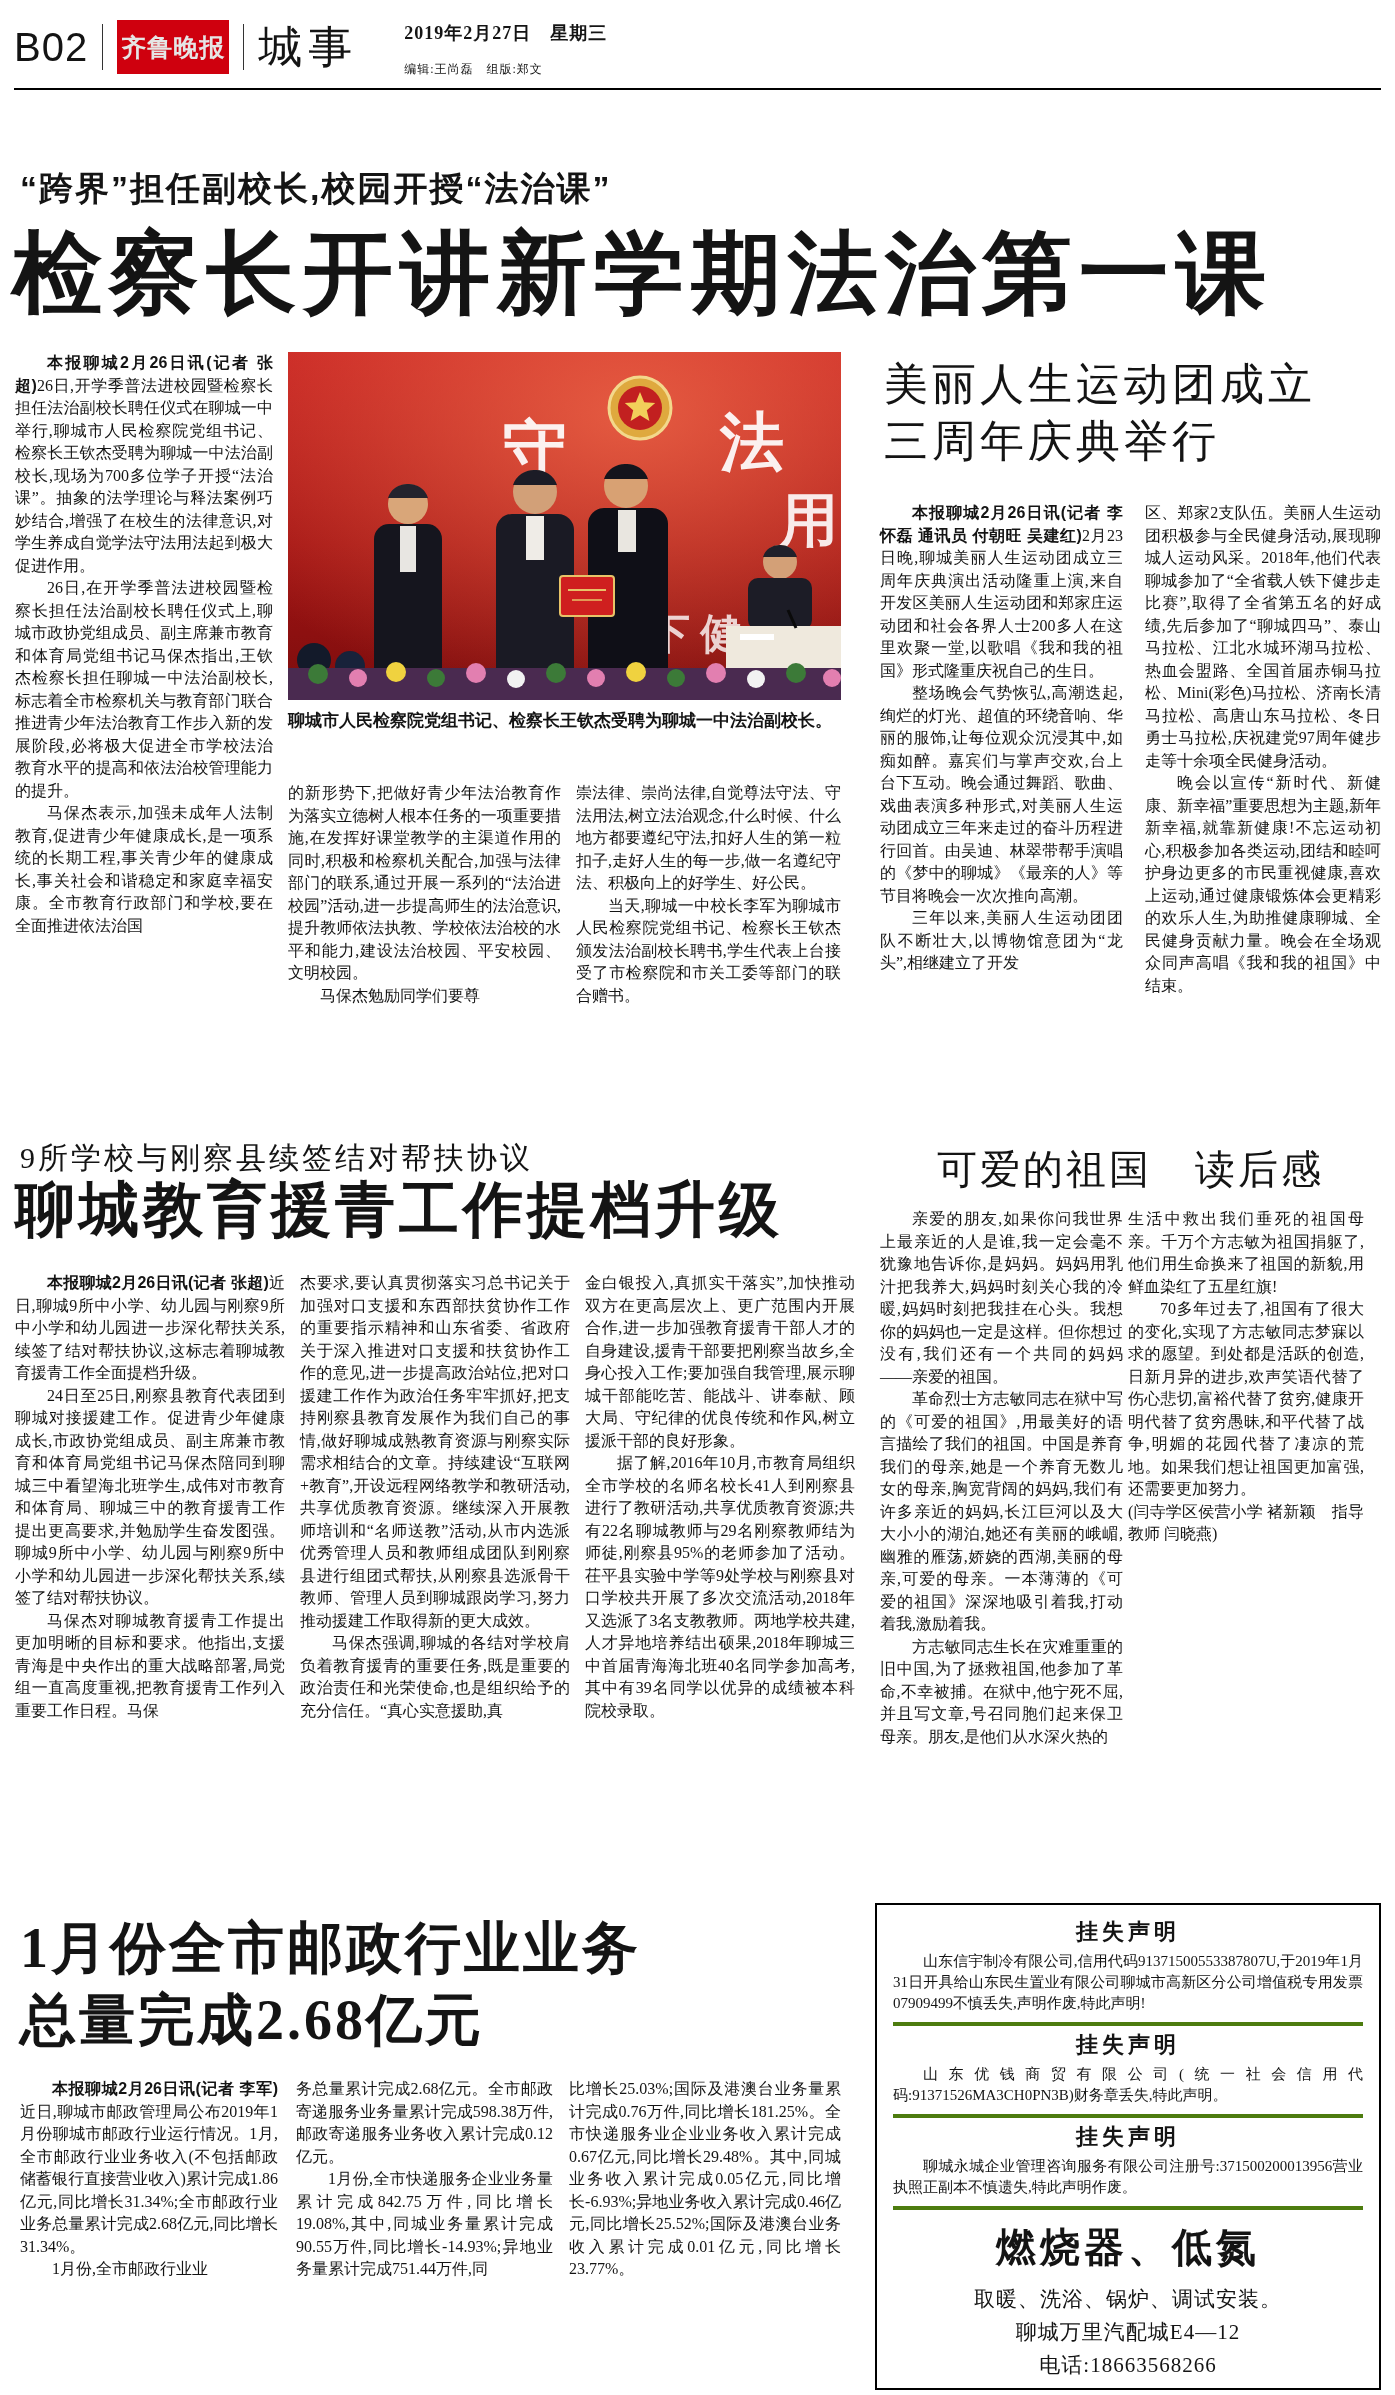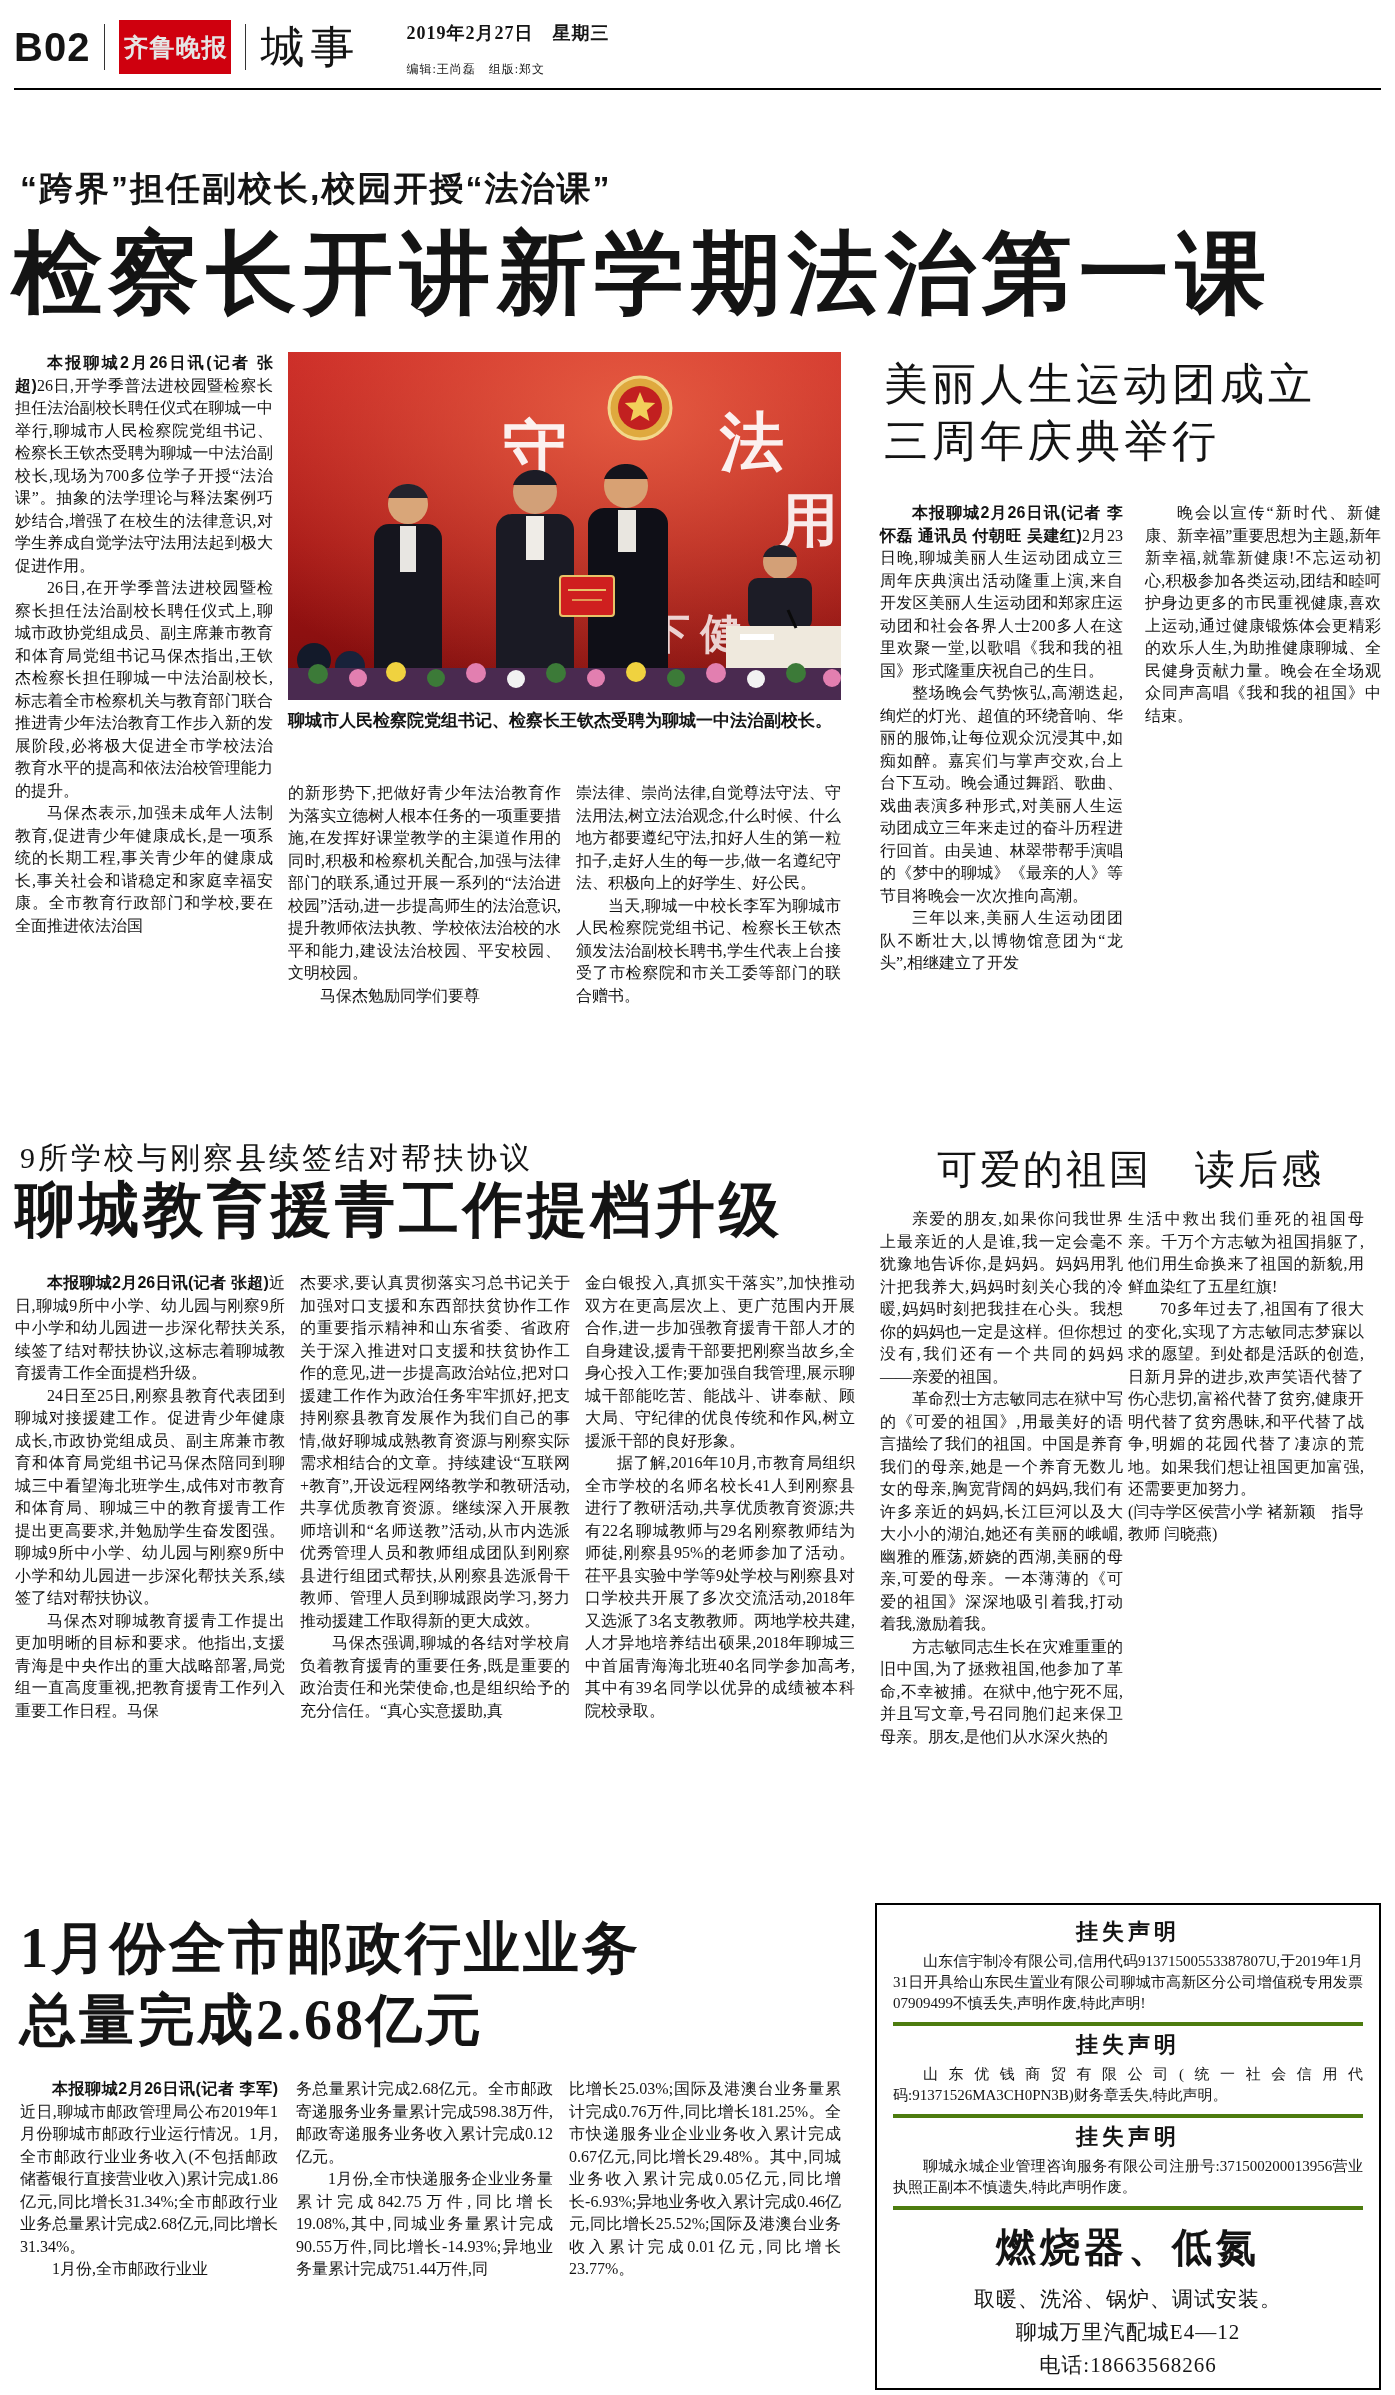--- a/index.html
+++ b/index.html
@@ -6,21 +6,21 @@
   html,body { background:#ffffff; }
   .page {
     position:relative; width:1395px; height:2395px; background:#fff;
     font-family:"Liberation Serif","DejaVu Serif",serif; color:#141414; overflow:hidden;
   }
   .abs { position:absolute; }
   .sans { font-family:"Liberation Sans","DejaVu Sans",sans-serif; }
 
   
   .masthead { left:14px; top:12px; right:14px; height:70px; display:flex; align-items:center; }
-  .page-num { font-size:40px; font-weight:bold; letter-spacing:1px; }
+  .page-num { font-size:40px; font-weight:normal; letter-spacing:1px; }
   .vline { width:1px; height:46px; background:#333; margin:0 14px; }
   .paper-logo {
     background:#cf000e; color:#e5e5e5; width:112px; height:54px;
     display:flex; align-items:center; justify-content:center;
     font-size:25px; font-weight:bold; letter-spacing:1px;
   }
   .section-name { font-size:44px; letter-spacing:6px; font-weight:500; }
   .pub-info { margin-left:46px; padding-top:4px; }
   .pub-date { font-size:18px; font-weight:bold; letter-spacing:1px; }
   .pub-editor { font-size:12px; margin-top:16px; letter-spacing:1px; }
@@ -185,20 +185,21 @@
   <div class="abs title-kai" style="left:884px; top:356px; width:500px;">
     <div>美丽人生运动团成立</div>
     <div>三周年庆典举行</div>
   </div>
   <div class="abs bodycol" style="left:880px; top:502px; width:243px; height:622px;">
     <p><b>本报聊城2月26日讯(记者 李怀磊 通讯员 付朝旺 吴建红)</b><span>2月23日晚,聊城美丽人生运动团成立三周年庆典演出活动隆重上演,来自开发区美丽人生运动团和郑家庄运动团和社会各界人士200多人在这里欢聚一堂,以歌唱《我和我的祖国》形式隆重庆祝自己的生日。</span></p>
     <p>整场晚会气势恢弘,高潮迭起,绚烂的灯光、超值的环绕音响、华丽的服饰,让每位观众沉浸其中,如痴如醉。嘉宾们与掌声交欢,台上台下互动。晚会通过舞蹈、歌曲、戏曲表演多种形式,对美丽人生运动团成立三年来走过的奋斗历程进行回首。由吴迪、林翠带帮手演唱的《梦中的聊城》《最亲的人》等节目将晚会一次次推向高潮。</p>
     <p>三年以来,美丽人生运动团团队不断壮大,以博物馆意团为“龙头”,相继建立了开发</p>
   </div>
   <div class="abs bodycol" style="left:1145px; top:502px; width:236px; height:622px;">
+    <p class="cont">区、郑家2支队伍。美丽人生运动团积极参与全民健身活动,展现聊城人运动风采。2018年,他们代表聊城参加了“全省载人铁下健步走比赛”,取得了全省第五名的好成绩,先后参加了“聊城四马”、泰山马拉松、江北水城环湖马拉松、热血会盟路、全国首届赤铜马拉松、Mini(彩色)马拉松、济南长清马拉松、高唐山东马拉松、冬日勇士马拉松,庆祝建党97周年健步走等十余项全民健身活动。</p>
     <p>晚会以宣传“新时代、新健康、新幸福”重要思想为主题,新年新幸福,就靠新健康!不忘运动初心,积极参加各类运动,团结和睦呵护身边更多的市民重视健康,喜欢上运动,通过健康锻炼体会更精彩的欢乐人生,为助推健康聊城、全民健身贡献力量。晚会在全场观众同声高唱《我和我的祖国》中结束。</p>
   </div>
 
   <div class="abs kicker2">9所学校与刚察县续签结对帮扶协议</div>
   <h2 class="abs headline2 sans">聊城教育援青工作提档升级</h2>
 
   <div class="abs bodycol" style="left:15px; top:1272px; width:270px; height:612px;">
     <p><b>本报聊城2月26日讯(记者 张超)</b><span>近日,聊城9所中小学、幼儿园与刚察9所中小学和幼儿园进一步深化帮扶关系,续签了结对帮扶协议,这标志着聊城教育援青工作全面提档升级。</span></p>
     <p>24日至25日,刚察县教育代表团到聊城对接援建工作。促进青少年健康成长,市政协党组成员、副主席兼市教育和体育局党组书记马保杰陪同到聊城三中看望海北班学生,成伟对市教育和体育局、聊城三中的教育援青工作提出更高要求,并勉励学生奋发图强。聊城9所中小学、幼儿园与刚察9所中小学和幼儿园进一步深化帮扶关系,续签了结对帮扶协议。</p>
     <p>马保杰对聊城教育援青工作提出更加明晰的目标和要求。他指出,支援青海是中央作出的重大战略部署,局党组一直高度重视,把教育援青工作列入重要工作日程。马保</p>

